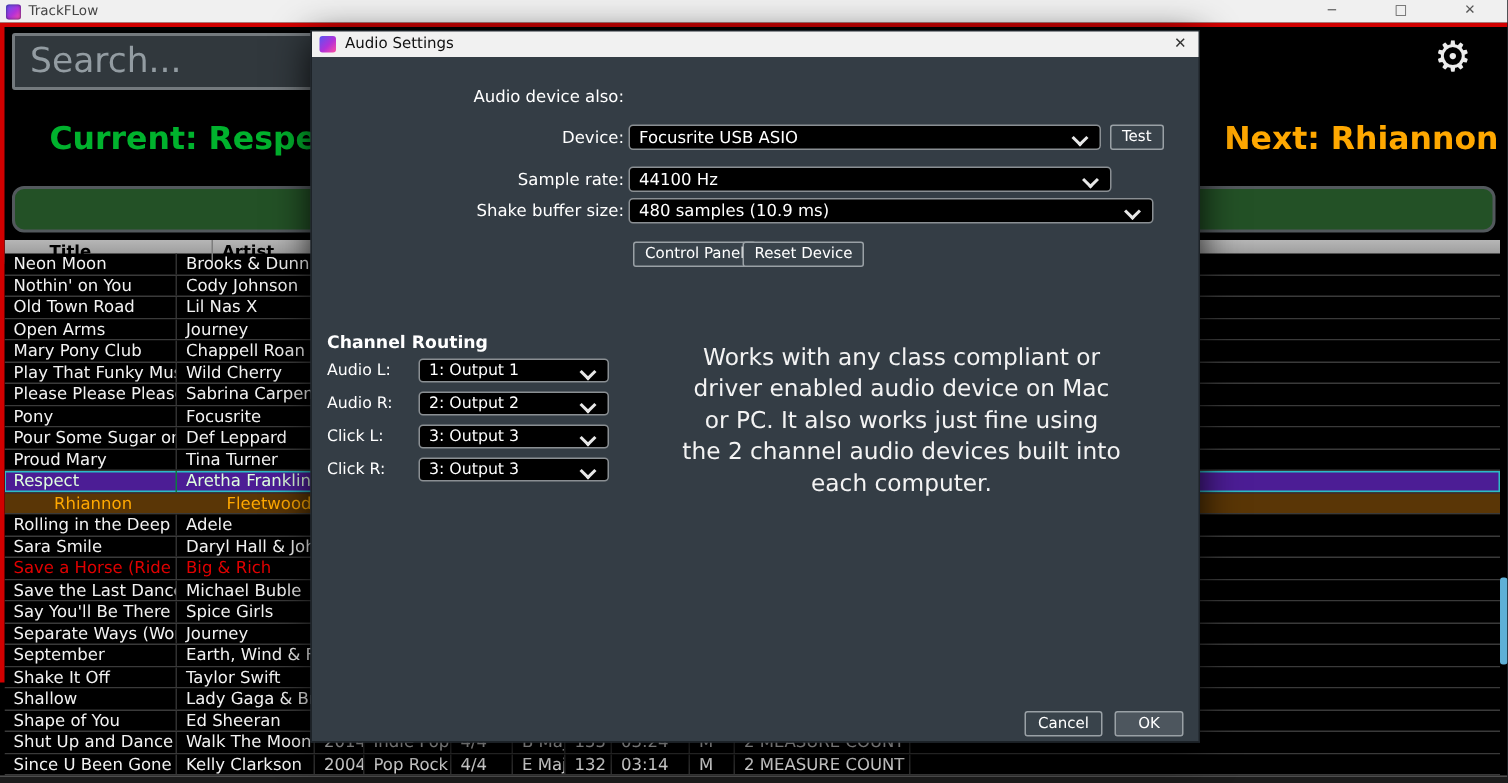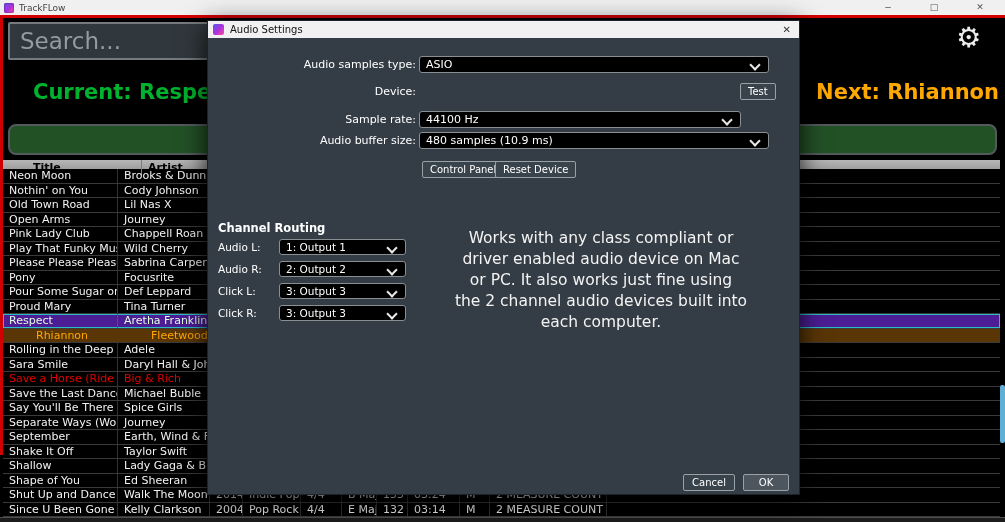--- a/index.html
+++ b/index.html
@@ -150,21 +150,21 @@
         <div class="td"></div>
         <div class="td"></div>
         <div class="td"></div>
         <div class="td"></div>
         <div class="td"></div>
         <div class="td"></div>
         <div class="td"></div>
         <div class="td"></div>
       </div>
       <div class="tr">
-        <div class="td">Pink Lady Club</div>
+        <div class="td">Mary Pony Club</div>
         <div class="td">Chappell Roan</div>
         <div class="td"></div>
         <div class="td"></div>
         <div class="td"></div>
         <div class="td"></div>
         <div class="td"></div>
         <div class="td"></div>
         <div class="td"></div>
         <div class="td"></div>
         <div class="td"></div>
@@ -421,36 +421,36 @@
 <div class="scroll-thumb"></div>
 <div class="bottom-strip"></div>
 
 <div class="dialog">
   <div class="dlg-titlebar">
     <span class="dlg-icon"></span>
     <span class="dlg-title">Audio Settings</span>
     <span class="dlg-close">✕</span>
   </div>
 
-  <div class="fld-label" style="top:37px">Audio samples type:</div>
-  <div class="fld-select" style="left:211px;top:35px;width:350px">
-    <span>ASIO</span>
-    <span class="chev"></span>
-  </div>
+  <div class="fld-label" style="top:37px">Audio device also:</div>
 
   <div class="fld-label" style="top:64px">Device:</div>
+  <div class="fld-select" style="left:211px;top:62px;width:315px">
+    <span>Focusrite USB ASIO</span>
+    <span class="chev"></span>
+  </div>
   <div class="dlg-btn" style="left:532px;top:62px">Test</div>
 
   <div class="fld-label" style="top:92px">Sample rate:</div>
   <div class="fld-select" style="left:211px;top:90px;width:322px">
     <span>44100 Hz</span>
     <span class="chev"></span>
   </div>
 
-  <div class="fld-label" style="top:113px">Audio buffer size:</div>
+  <div class="fld-label" style="top:113px">Shake buffer size:</div>
   <div class="fld-select" style="left:211px;top:111px;width:350px">
     <span>480 samples (10.9 ms)</span>
     <span class="chev"></span>
   </div>
 
   <div class="dlg-btn" style="left:214px;top:140px">Control Panel</div>
   <div class="dlg-btn" style="left:287px;top:140px">Reset Device</div>
 
   <div class="ch-heading">Channel Routing</div>
 

